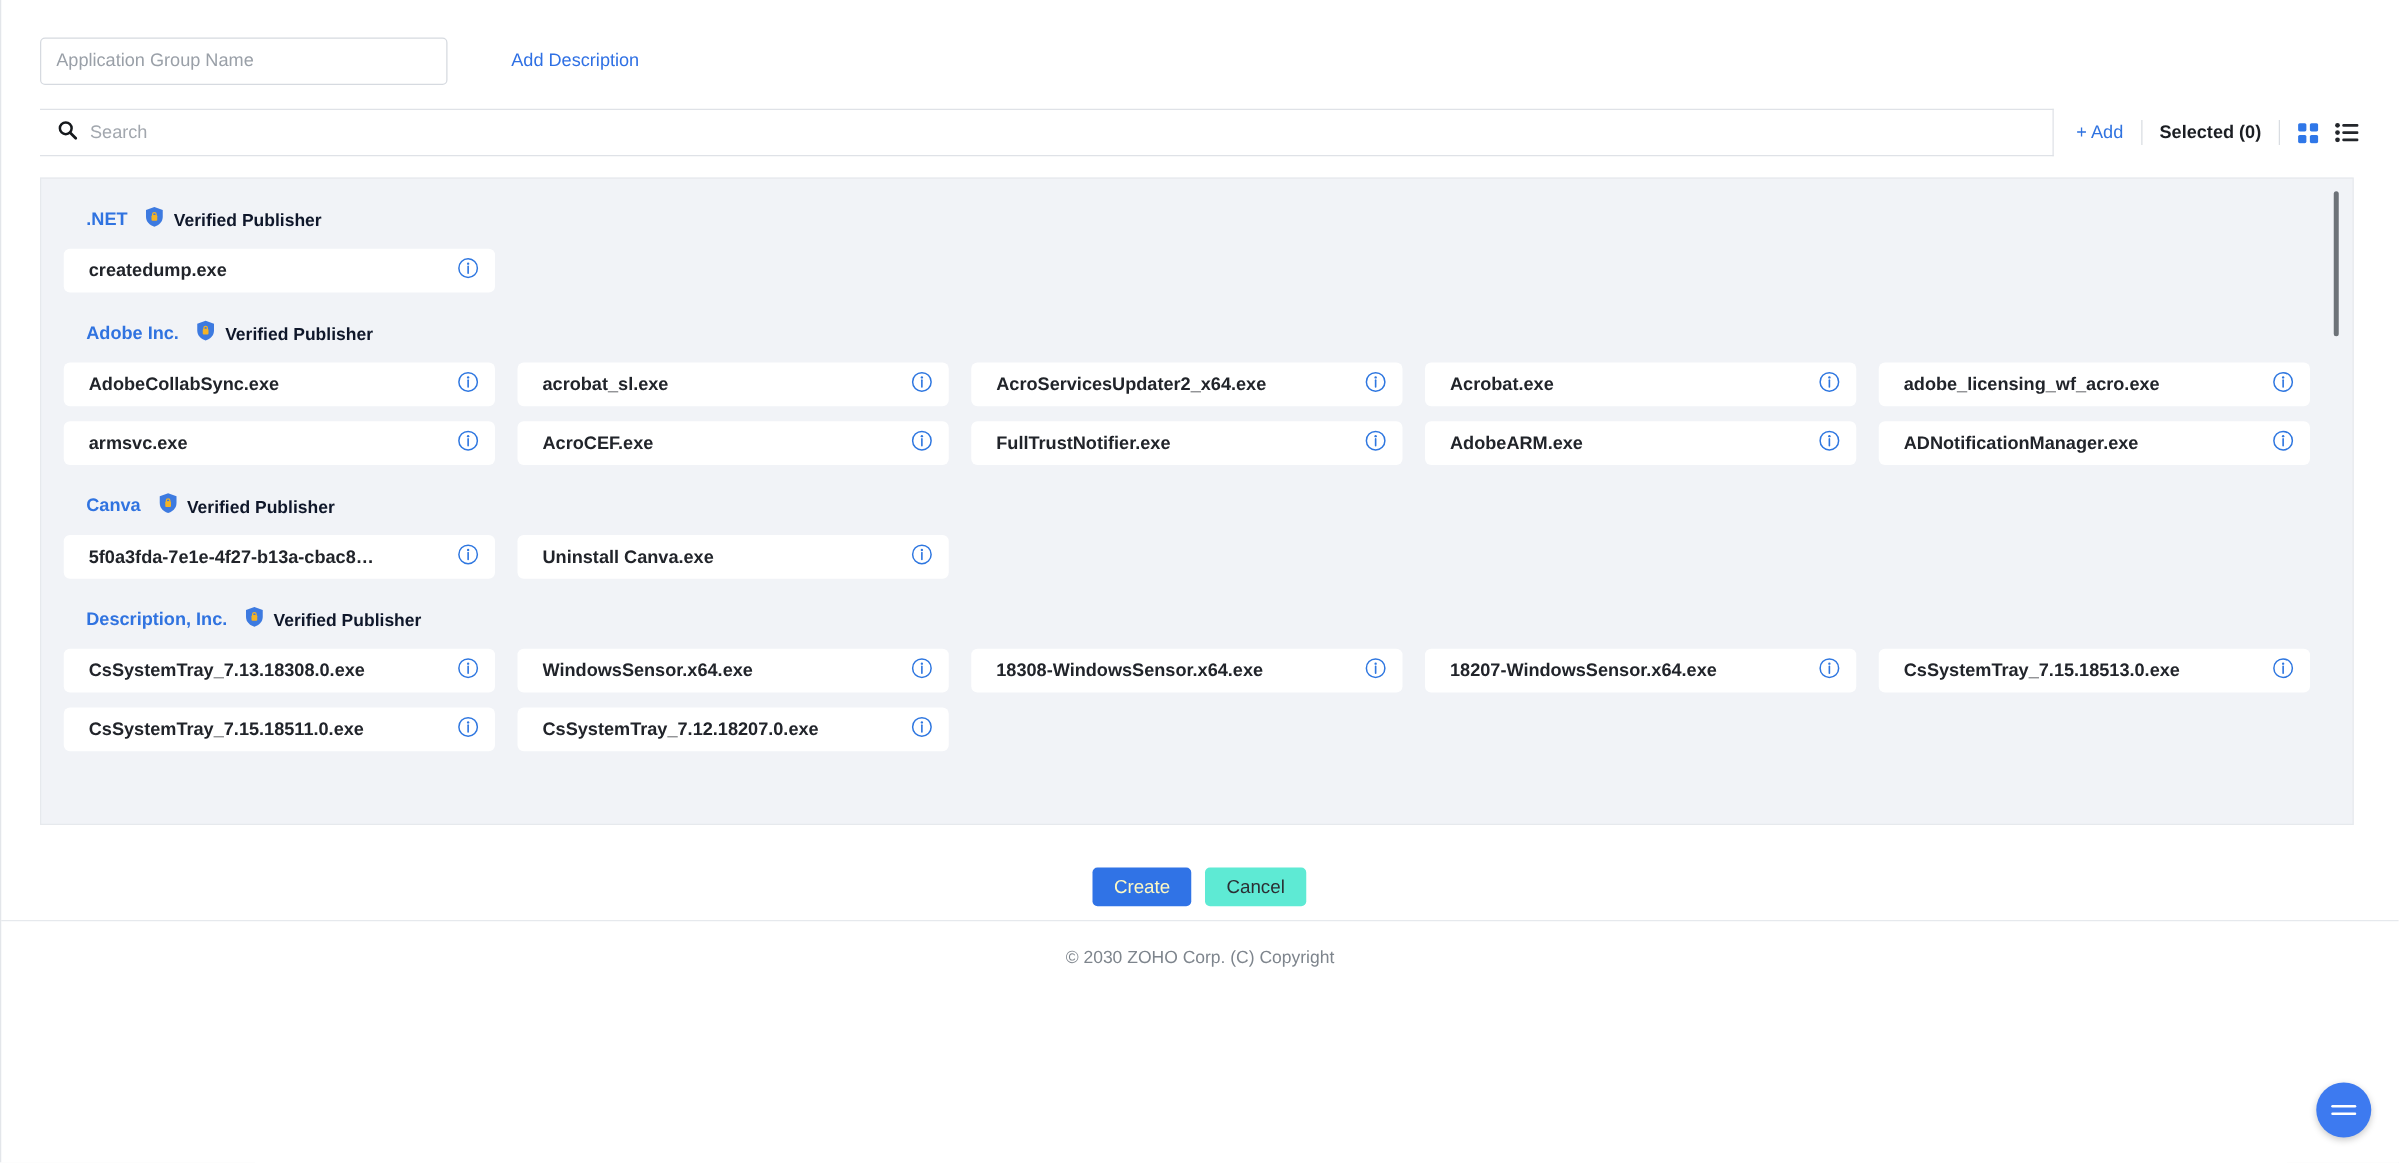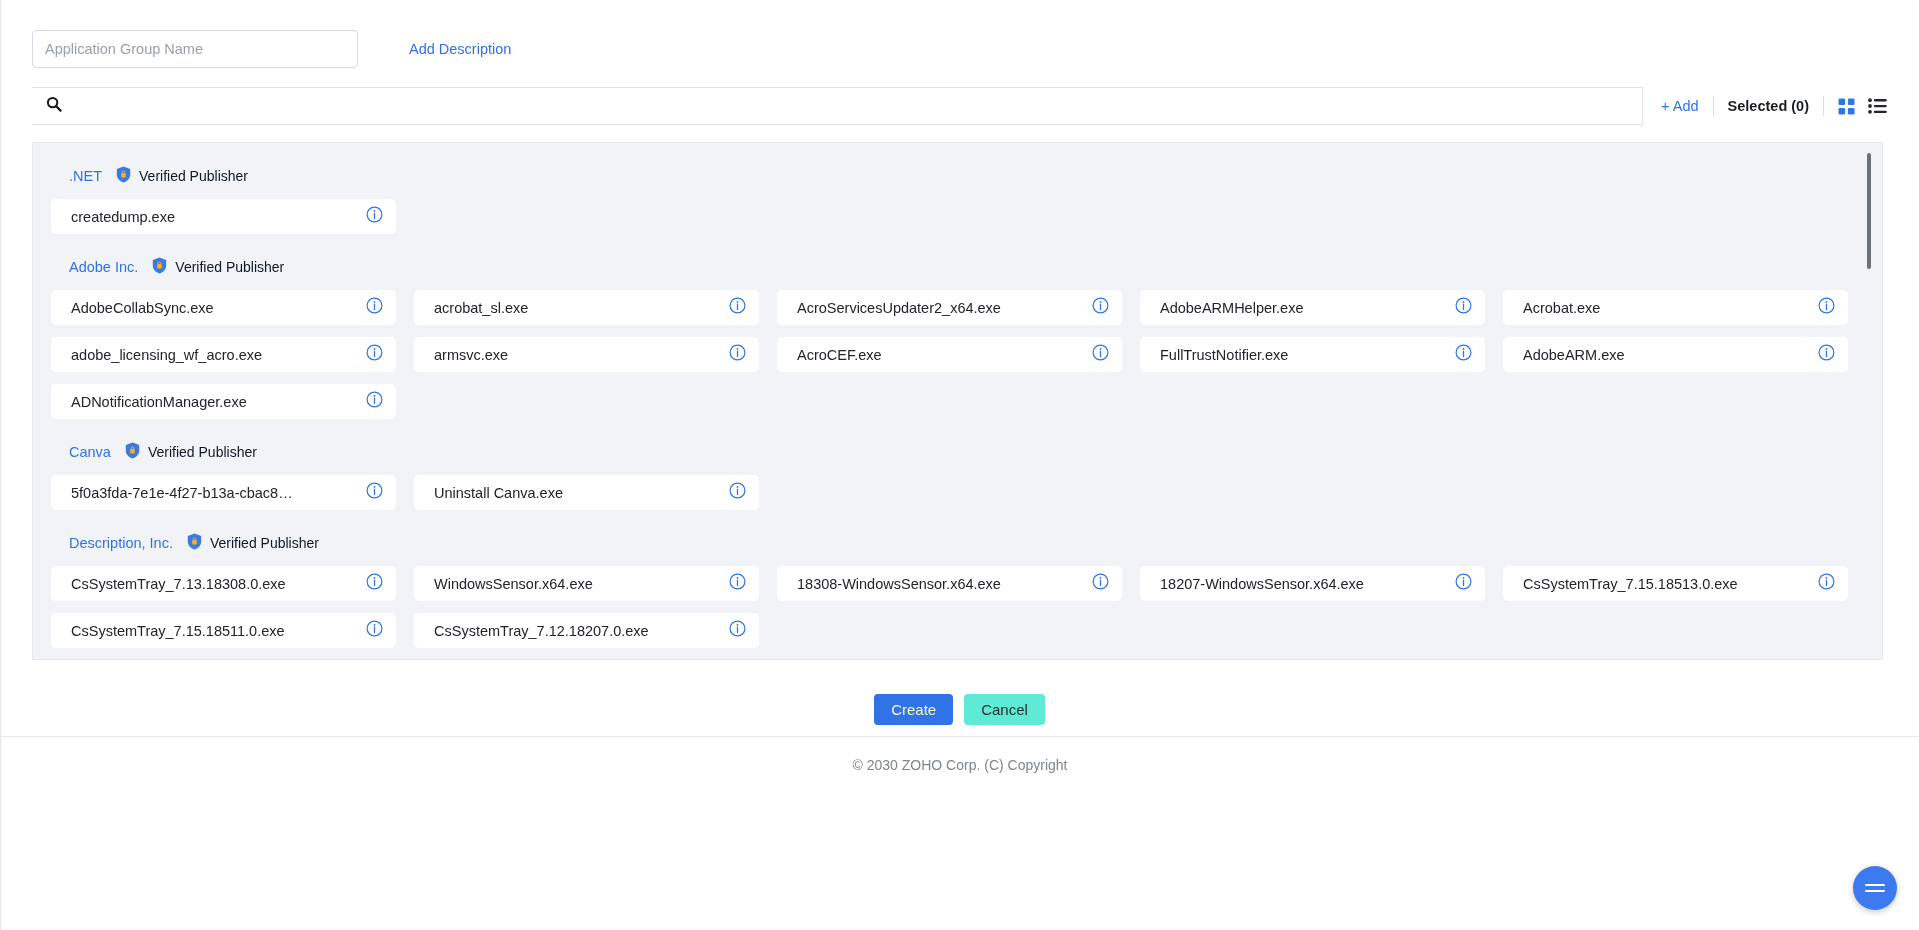--- a/index.html
+++ b/index.html
@@ -167,21 +167,21 @@
     position: absolute;
     right: 11px;
     top: 10px;
     width: 4px;
     height: 116px;
     background: #6d7278;
     border-radius: 2px;
     cursor: pointer;
   }
 
-  .pub-group { margin-bottom: 8px; }
+  .pub-group { margin-bottom: 8px; font-weight: bold; }
   .pub-header {
     display: flex;
     align-items: center;
     padding: 0 0 12px 18px;
     height: 34px;
   }
   .pub-name {
     color: #3073e0;
     font-size: 14.5px;
     margin-right: 14px;
@@ -289,20 +289,21 @@
   <div class="toolbar">
 
 
     <div class="search-wrap">
       <span class="search-icon">
         <svg width="16" height="16" viewBox="0 0 16 16">
           <circle cx="6.6" cy="6.6" r="4.7" fill="none" stroke="#15181c" stroke-width="2"></circle>
           <line x1="10.2" y1="10.2" x2="14.6" y2="14.6" stroke="#15181c" stroke-width="2.2" stroke-linecap="round"></line>
         </svg>
       </span>
+      <input class="search-input" type="text" placeholder="Search" style="">
     </div>
 
     <div class="toolbar-actions">
       <span class="add-link">+ Add</span>
       <span class="vdiv"></span>
       <span class="selected-label">Selected (0)</span>
       <span class="vdiv"></span>
       <span class="view-icons">
         <span class="view-btn">
           <svg width="17" height="17" viewBox="0 0 17 17">
@@ -382,28 +383,20 @@
             </div>
             <div class="app-card">
               <span class="app-name">AcroServicesUpdater2_x64.exe</span>
               <span class="info-icon"><svg width="17" height="17" viewBox="0 0 17 17">
   <circle cx="8.5" cy="8.5" r="7.4" fill="none" stroke="#2f77e0" stroke-width="1.2"></circle>
   <circle cx="8.5" cy="4.9" r="0.95" fill="#2f77e0"></circle>
   <path d="M8.5 7.1 v5.4" stroke="#2f77e0" stroke-width="1.3" stroke-linecap="round"></path>
 </svg></span>
             </div>
             <div class="app-card">
-              <span class="app-name">AdobeARMHelper.exe</span>
-              <span class="info-icon"><svg width="17" height="17" viewBox="0 0 17 17">
-  <circle cx="8.5" cy="8.5" r="7.4" fill="none" stroke="#2f77e0" stroke-width="1.2"></circle>
-  <circle cx="8.5" cy="4.9" r="0.95" fill="#2f77e0"></circle>
-  <path d="M8.5 7.1 v5.4" stroke="#2f77e0" stroke-width="1.3" stroke-linecap="round"></path>
-</svg></span>
-            </div>
-            <div class="app-card">
               <span class="app-name">Acrobat.exe</span>
               <span class="info-icon"><svg width="17" height="17" viewBox="0 0 17 17">
   <circle cx="8.5" cy="8.5" r="7.4" fill="none" stroke="#2f77e0" stroke-width="1.2"></circle>
   <circle cx="8.5" cy="4.9" r="0.95" fill="#2f77e0"></circle>
   <path d="M8.5 7.1 v5.4" stroke="#2f77e0" stroke-width="1.3" stroke-linecap="round"></path>
 </svg></span>
             </div>
             <div class="app-card">
               <span class="app-name">adobe_licensing_wf_acro.exe</span>
               <span class="info-icon"><svg width="17" height="17" viewBox="0 0 17 17">

